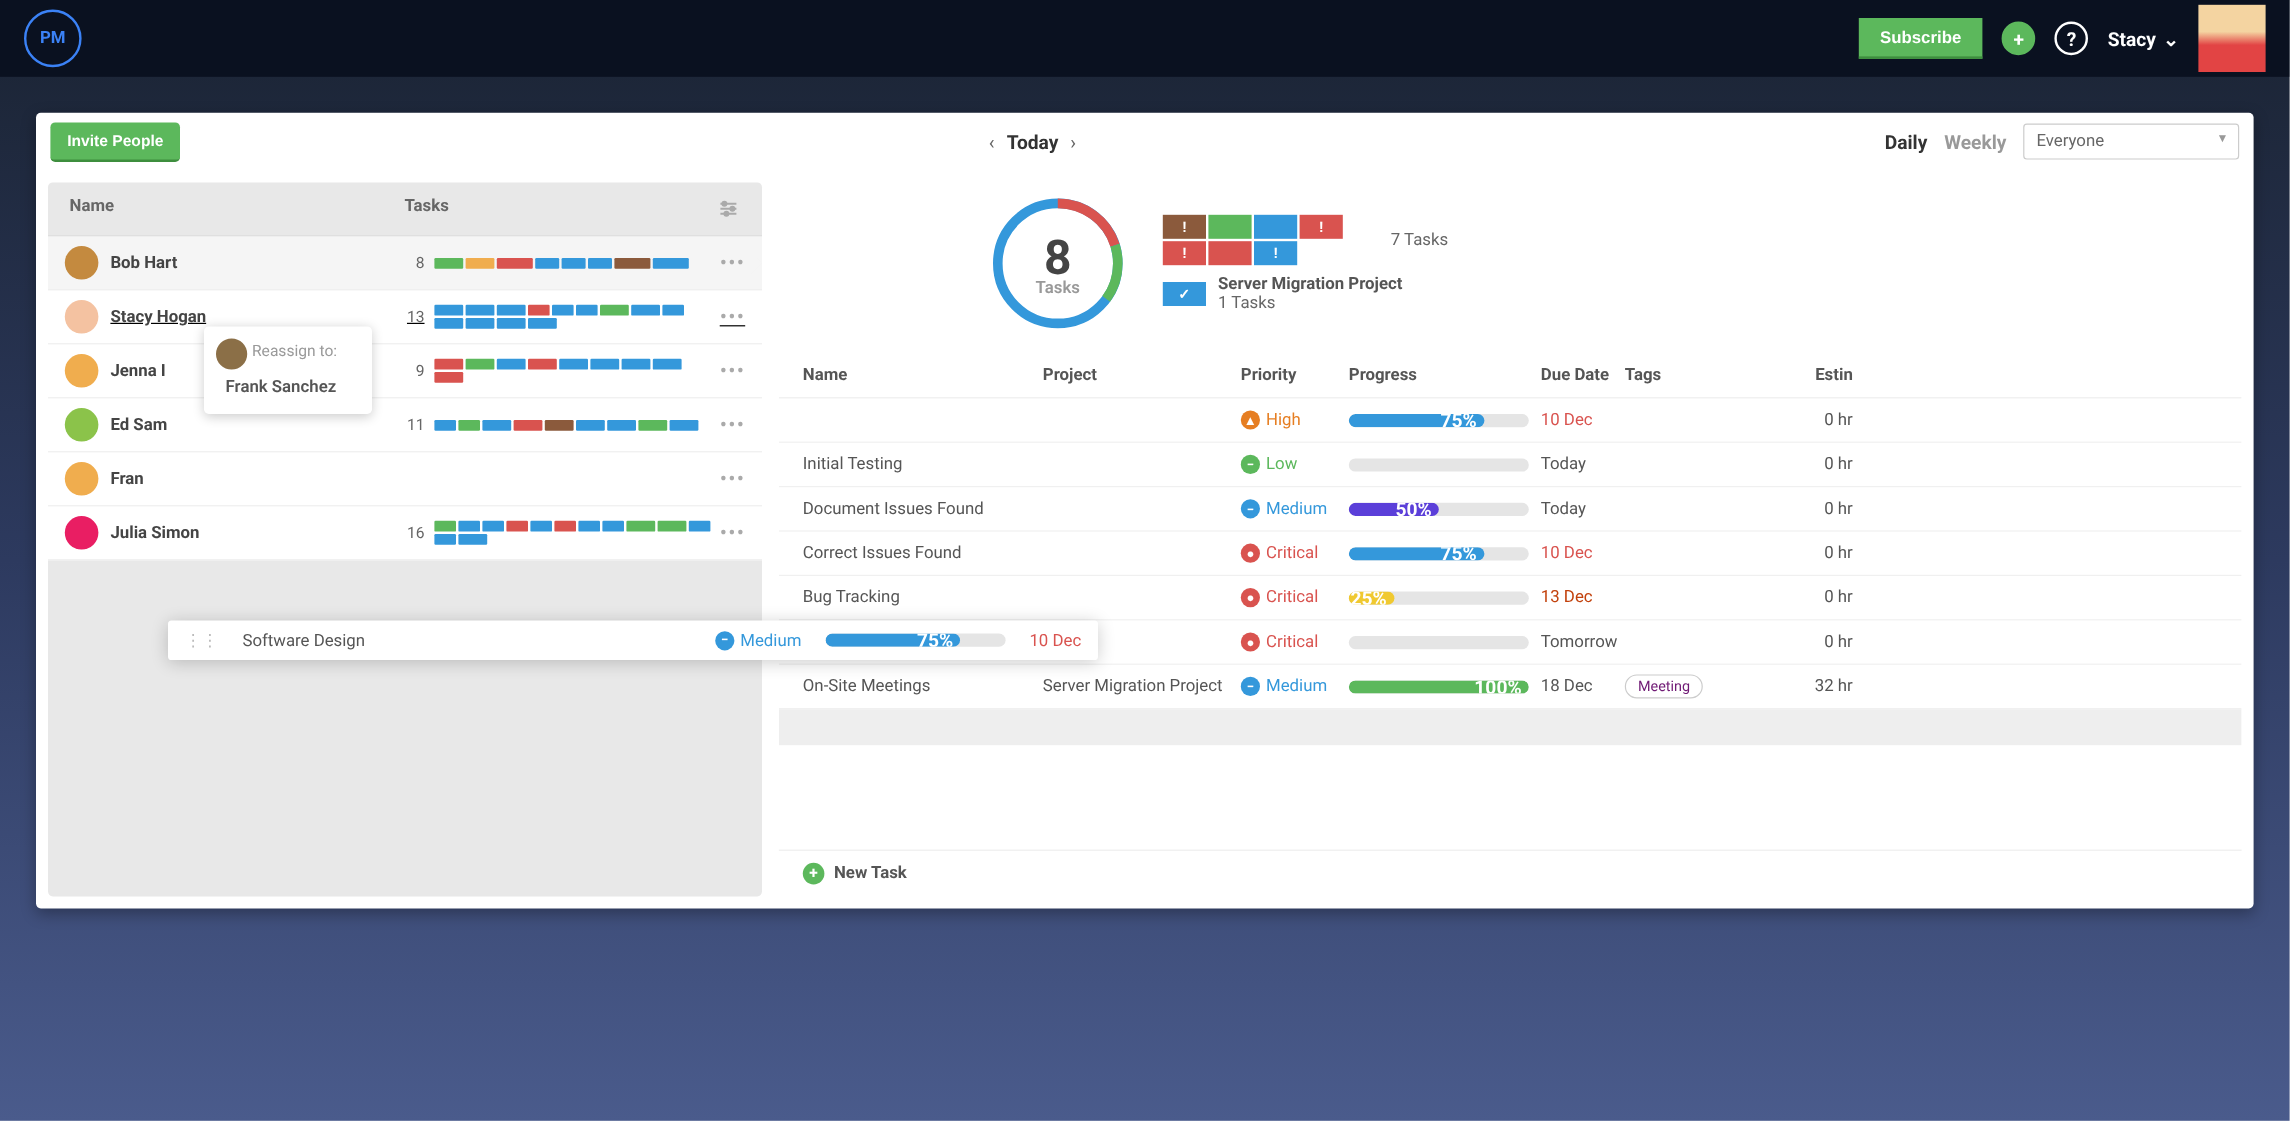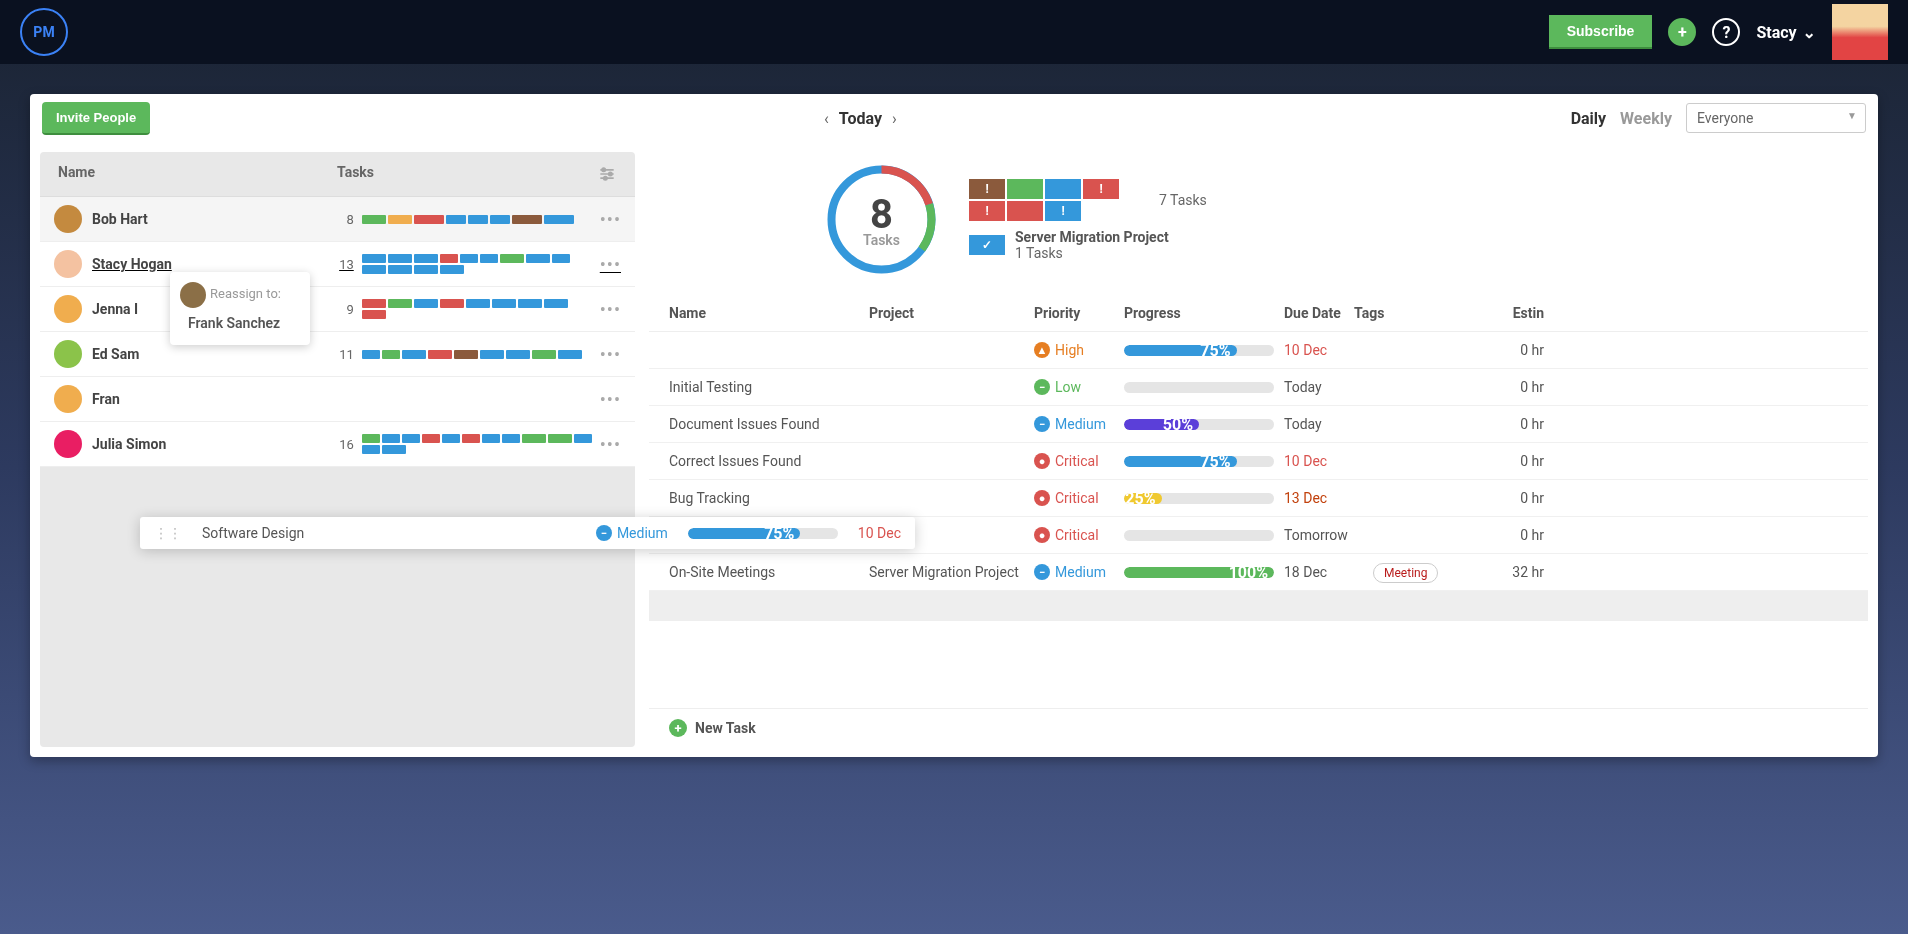--- a/index.html
+++ b/index.html
@@ -71,21 +71,21 @@
 .task-table { flex: 1; overflow: auto; }
 .task-table-header { display: flex; padding: 10px 20px; color: #555; font-weight: 700; font-size: 14px; border-bottom: 1px solid #eee; }
 .task-row { display: flex; padding: 10px 20px; align-items: center; border-bottom: 1px solid #f0f0f0; font-size: 14px; color: #555; }
 .col-tname { width: 200px; }
 .col-proj { width: 165px; }
 .col-prio { width: 90px; }
 .col-prog { width: 160px; }
 .col-due { width: 70px; }
 .col-tags { width: 140px; }
 .col-est { width: 50px; text-align: right; }
-.tag-chip { border: 1px solid #ccc; border-radius: 10px; padding: 2px 10px; font-size: 12px; color: #b91c1c; margin-left: 19px; }
+.tag-chip { border: 1px solid #ccc; border-radius: 10px; padding: 2px 10px; font-size: 12px; color: #701a75; }
 .new-task { padding: 10px 20px; display: flex; align-items: center; gap: 8px; color: #555; font-weight: 700; font-size: 14px; cursor: pointer; border-top: 1px solid #eee; }
 .plus-icon { width: 18px; height: 18px; background: #5cb85c; color: #fff; border-radius: 50%; display: flex; align-items: center; justify-content: center; font-size: 13px; }
 .icon-svg { width: 20px; height: 20px; stroke: #aaa; fill: none; stroke-width: 2; cursor: pointer; }
 </style>
 </head>
 <body>
 
 <div class="topbar">
   <div class="logo">PM</div>
   <div class="topbar-right">

